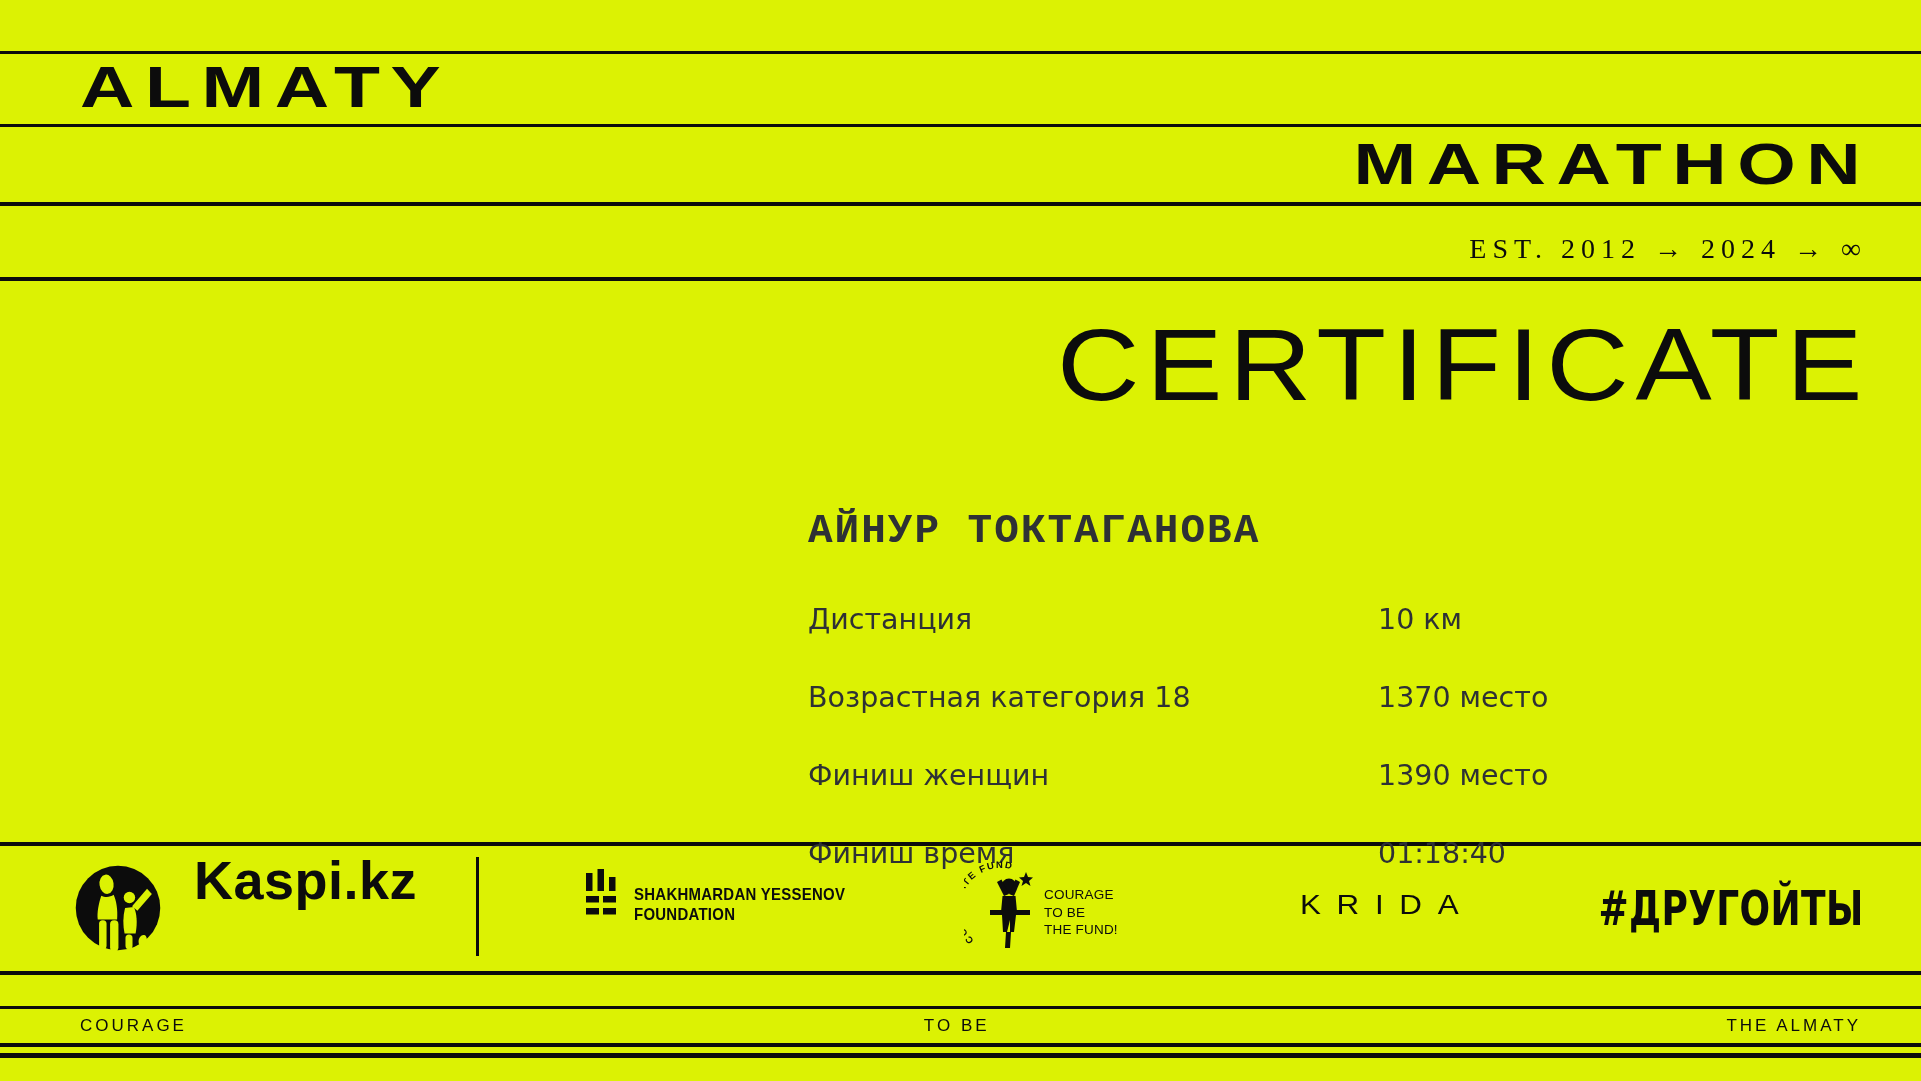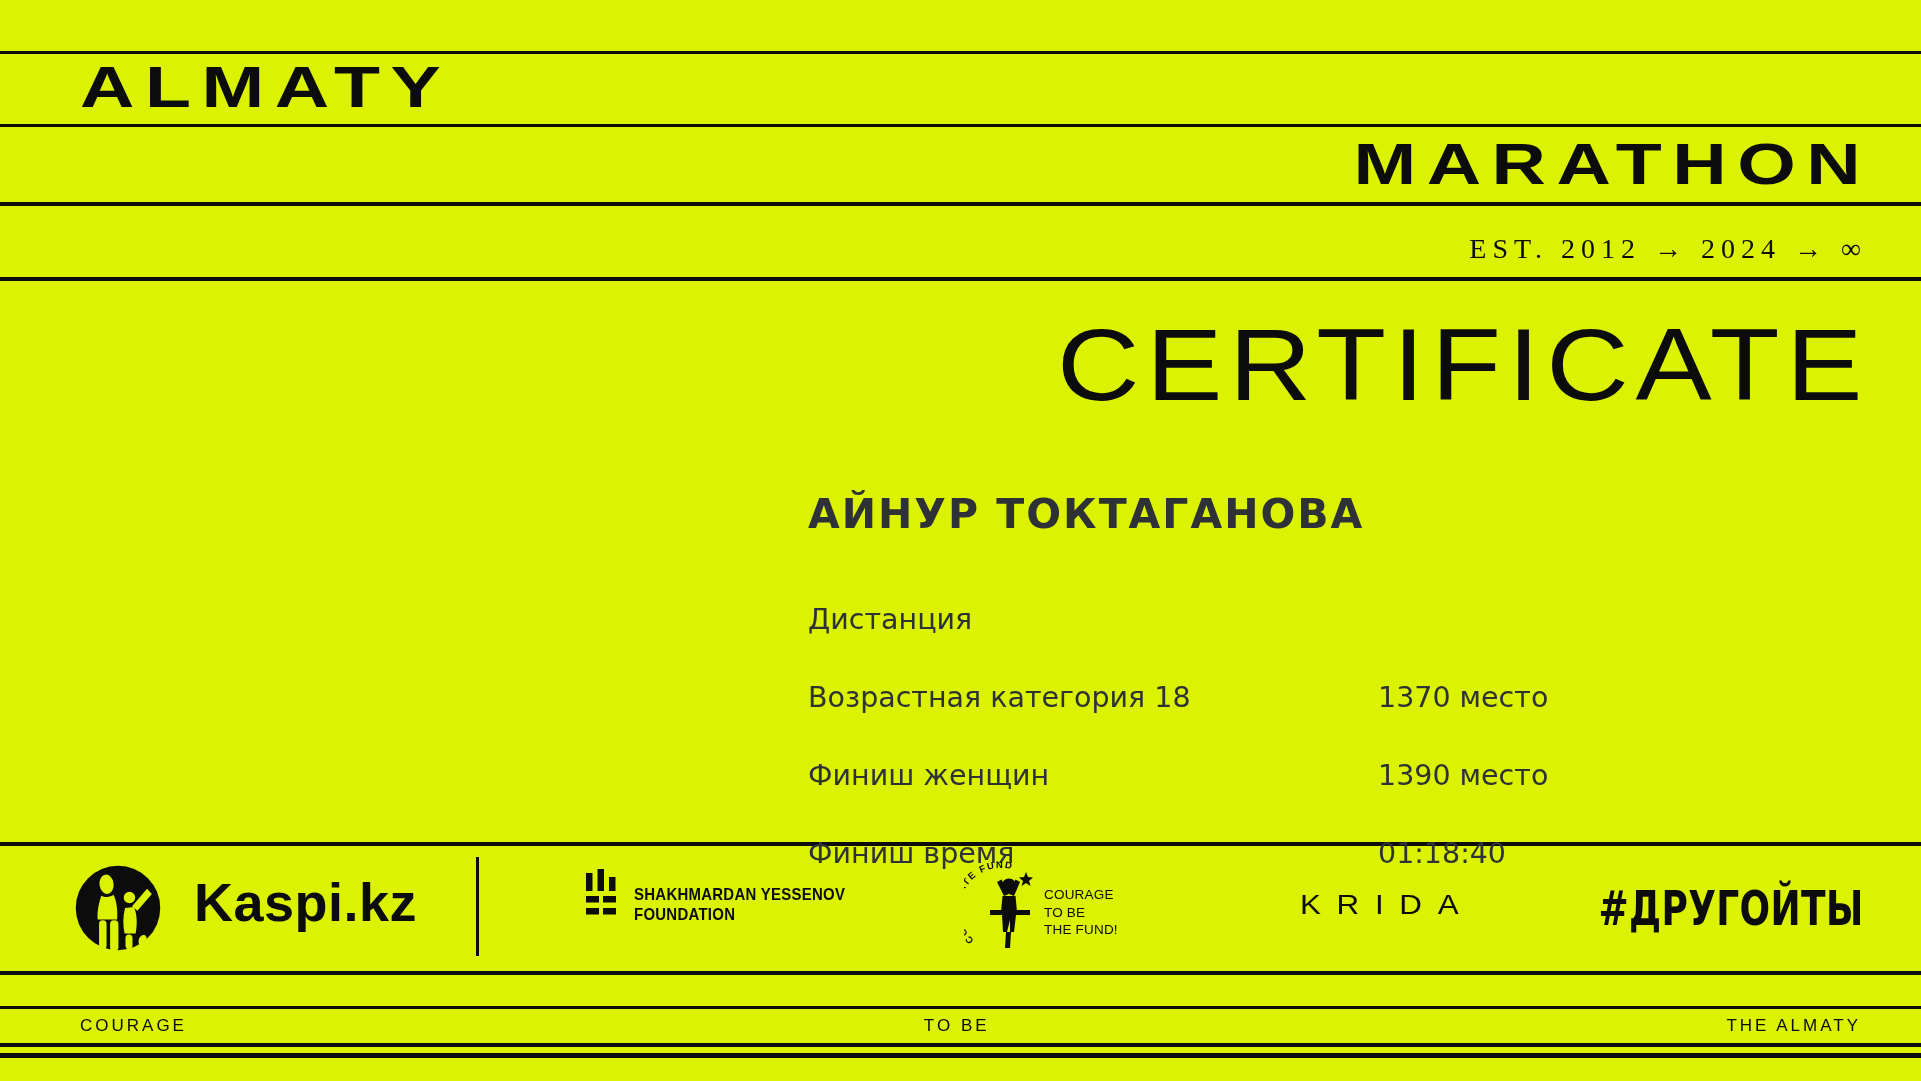--- a/index.html
+++ b/index.html
@@ -19,29 +19,29 @@
   .city{position:absolute;left:80px;top:59px;font-size:57px;font-weight:700;
         letter-spacing:8px;transform:scaleX(1.32);transform-origin:0 50%;line-height:1;}
   .event{position:absolute;right:78px;top:136px;font-size:57px;font-weight:700;
         letter-spacing:8px;margin-right:-8px;transform:scaleX(1.32);transform-origin:100% 50%;line-height:1;}
   .est{position:absolute;right:80px;top:231px;font-size:28px;font-weight:400;
         letter-spacing:6px;margin-right:-6px;line-height:1.3;font-family:Liberation Serif, serif;white-space:nowrap;}
 
   
   .cert-title{position:absolute;right:78px;top:314px;font-size:102px;font-weight:400;
         letter-spacing:6px;margin-right:-6px;transform:scaleX(1.12);transform-origin:100% 50%;line-height:1;}
-  .athlete{position:absolute;left:808px;top:490px;font-size:41px;font-weight:700;
-        letter-spacing:2px;color:var(--dark);white-space:nowrap;}
+  .athlete{position:absolute;left:808px;top:508px;font-size:41px;font-weight:700;
+        letter-spacing:2px;color:var(--dark);white-space:nowrap;font-family:Liberation Mono, monospace;}
   .results{position:absolute;left:808px;top:567px;color:var(--dark);}
   .result-row{display:grid;grid-template-columns:570px 320px;height:50px;line-height:50px;
         font-size:28.5px;font-weight:400;white-space:nowrap;margin-top:28px;}
 
   
   .kaspi-icon{position:absolute;left:74px;top:864px;}
-  .kaspi-word{position:absolute;left:194px;top:875px;font-size:54px;font-weight:700;line-height:1;letter-spacing:0.5px;}
+  .kaspi-word{position:absolute;left:194px;top:853px;font-size:54px;font-weight:700;line-height:1;letter-spacing:0.5px;}
   .sp-divider{position:absolute;left:476px;top:857px;width:3px;height:99px;background:var(--ink);}
   .yess-icon{position:absolute;left:586px;top:869px;}
   .yess-text{position:absolute;left:634px;top:885px;font-size:17px;font-weight:700;line-height:19.5px;
         letter-spacing:0.3px;transform:scaleX(0.88);transform-origin:0 0;white-space:nowrap;}
   .cf-logo{position:absolute;left:964px;top:856px;}
   .cf-text{position:absolute;left:1044px;top:886px;font-size:13.5px;font-weight:400;line-height:17.5px;
         letter-spacing:0.2px;white-space:nowrap;}
   .krida{position:absolute;left:1300px;top:891px;font-size:28px;font-weight:400;
         letter-spacing:14px;transform:scaleX(1.12);transform-origin:0 50%;line-height:1;}
   .hashtag{position:absolute;right:77px;top:884px;font-size:48px;font-weight:700;
@@ -71,20 +71,21 @@
   <div class="disp city">ALMATY</div>
   <div class="disp event">MARATHON</div>
   <div class="est">EST. 2012 → 2024 → ∞</div>
 
   <div class="disp cert-title">CERTIFICATE</div>
   <div class="athlete">АЙНУР ТОКТАГАНОВА</div>
 
   <div class="results">
     <div class="result-row">
       <span>Дистанция</span>
+      <span>10 км</span>
     </div>
     <div class="result-row">
       <span>Возрастная категория 18</span>
       <span>1370 место</span>
     </div>
     <div class="result-row">
       <span>Финиш женщин</span>
       <span>1390 место</span>
     </div>
     <div class="result-row">

